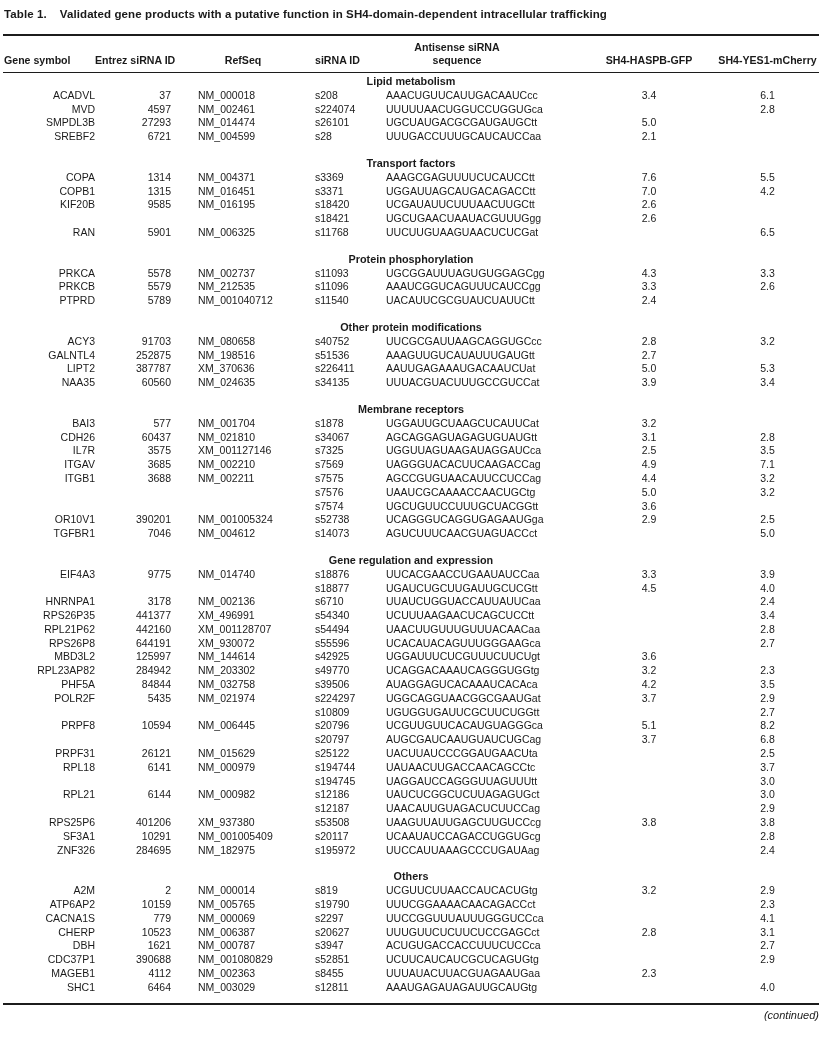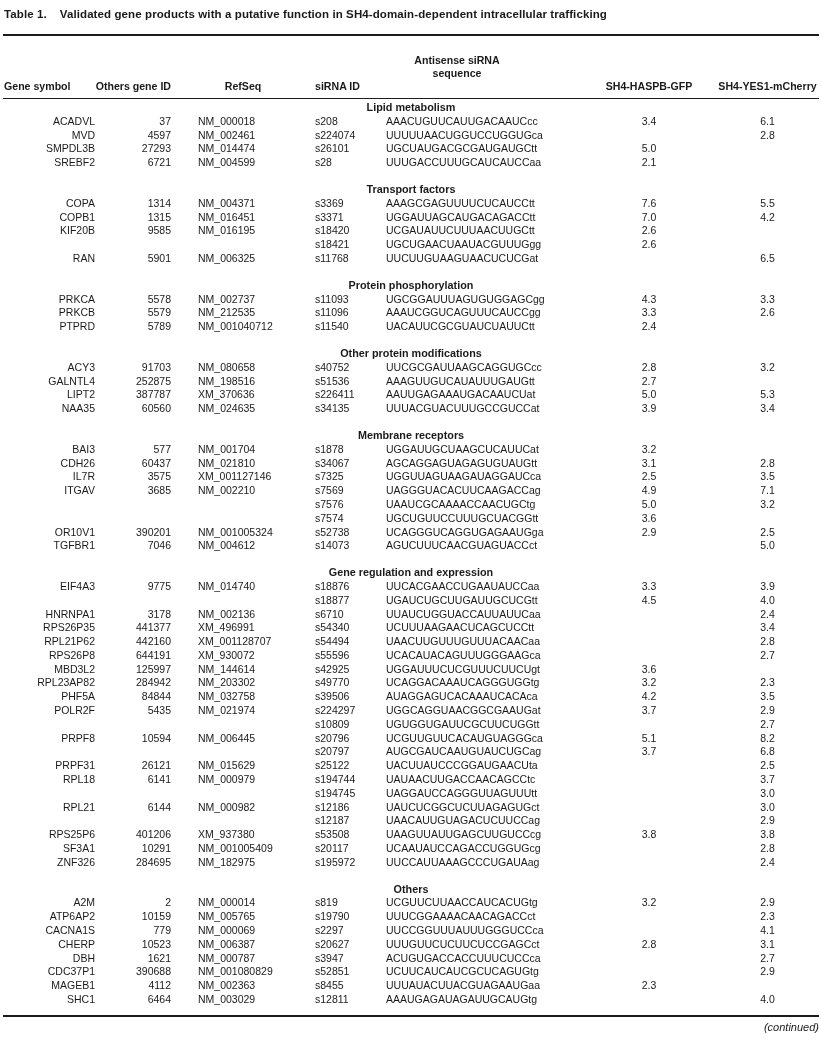--- a/index.html
+++ b/index.html
@@ -30,21 +30,21 @@
     font-weight:bold; font-size:10.6px; line-height:13px;
     vertical-align:bottom; padding:5px 0 5px 0;
     border-bottom:1.5px solid #1c1c1c;
     white-space:nowrap;
   }
   th.c0{text-align:left; padding-left:1px;}
   th.c1{text-align:right;}
   th.c2{text-align:center;}
   th.c3{text-align:left;}
   th.c4{text-align:center; padding-right:68px;}
-  th.c4 .wraphdr{max-width:96px; margin:13px auto; white-space:normal; text-align:center;}
+  th.c4 .wraphdr{max-width:96px; margin:0 auto; white-space:normal; text-align:center;}
   th.c5{text-align:center;}
   th.c6{text-align:center; padding-left:14px;}
 
   tbody td {
     height:13.8px; line-height:13.8px; padding:0;
     white-space:nowrap; overflow:visible;
   }
   td.c0{text-align:right; padding-left:1px;}
   td.c1{text-align:right;}
   td.c2{text-align:left; padding-left:27px;}
@@ -80,21 +80,21 @@
         <col class="w1">
         <col class="w2">
         <col class="w3">
       <col class="w4">
         <col class="w5">
         <col class="w6">
     </colgroup>
     <thead>
       <tr>
         <th class="c0">Gene symbol</th>
-        <th class="c1">Others gene ID</th>
+        <th class="c1">Entrez siRNA ID</th>
         <th class="c2">RefSeq</th>
         <th class="c3">siRNA ID</th>
         <th class="c4">
           <div class="wraphdr">Antisense siRNA sequence</div>
         </th>
         <th class="c5">SH4-HASPB-GFP</th>
         <th class="c6">SH4-YES1-mCherry</th>
       </tr>
     </thead>
     <tbody id="tbody">
@@ -287,20 +287,29 @@
         <tr>
           <td class="c0">ITGAV</td>
           <td class="c1">3685</td>
           <td class="c2">NM_002210</td>
           <td class="c3">s7569</td>
           <td class="c4">UAGGGUACACUUCAAGACCag</td>
           <td class="c5">4.9</td>
           <td class="c6">7.1</td>
         </tr>
         <tr>
+          <td class="c0">ITGB1</td>
+          <td class="c1">3688</td>
+          <td class="c2">NM_002211</td>
+          <td class="c3">s7575</td>
+          <td class="c4">AGCCGUGUAACAUUCCUCCag</td>
+          <td class="c5">4.4</td>
+          <td class="c6">3.2</td>
+        </tr>
+        <tr>
           <td class="c0"></td>
           <td class="c1"></td>
           <td class="c2"></td>
           <td class="c3">s7576</td>
           <td class="c4">UAAUCGCAAAACCAACUGCtg</td>
           <td class="c5">5.0</td>
           <td class="c6">3.2</td>
         </tr>
         <tr>
           <td class="c0"></td>

